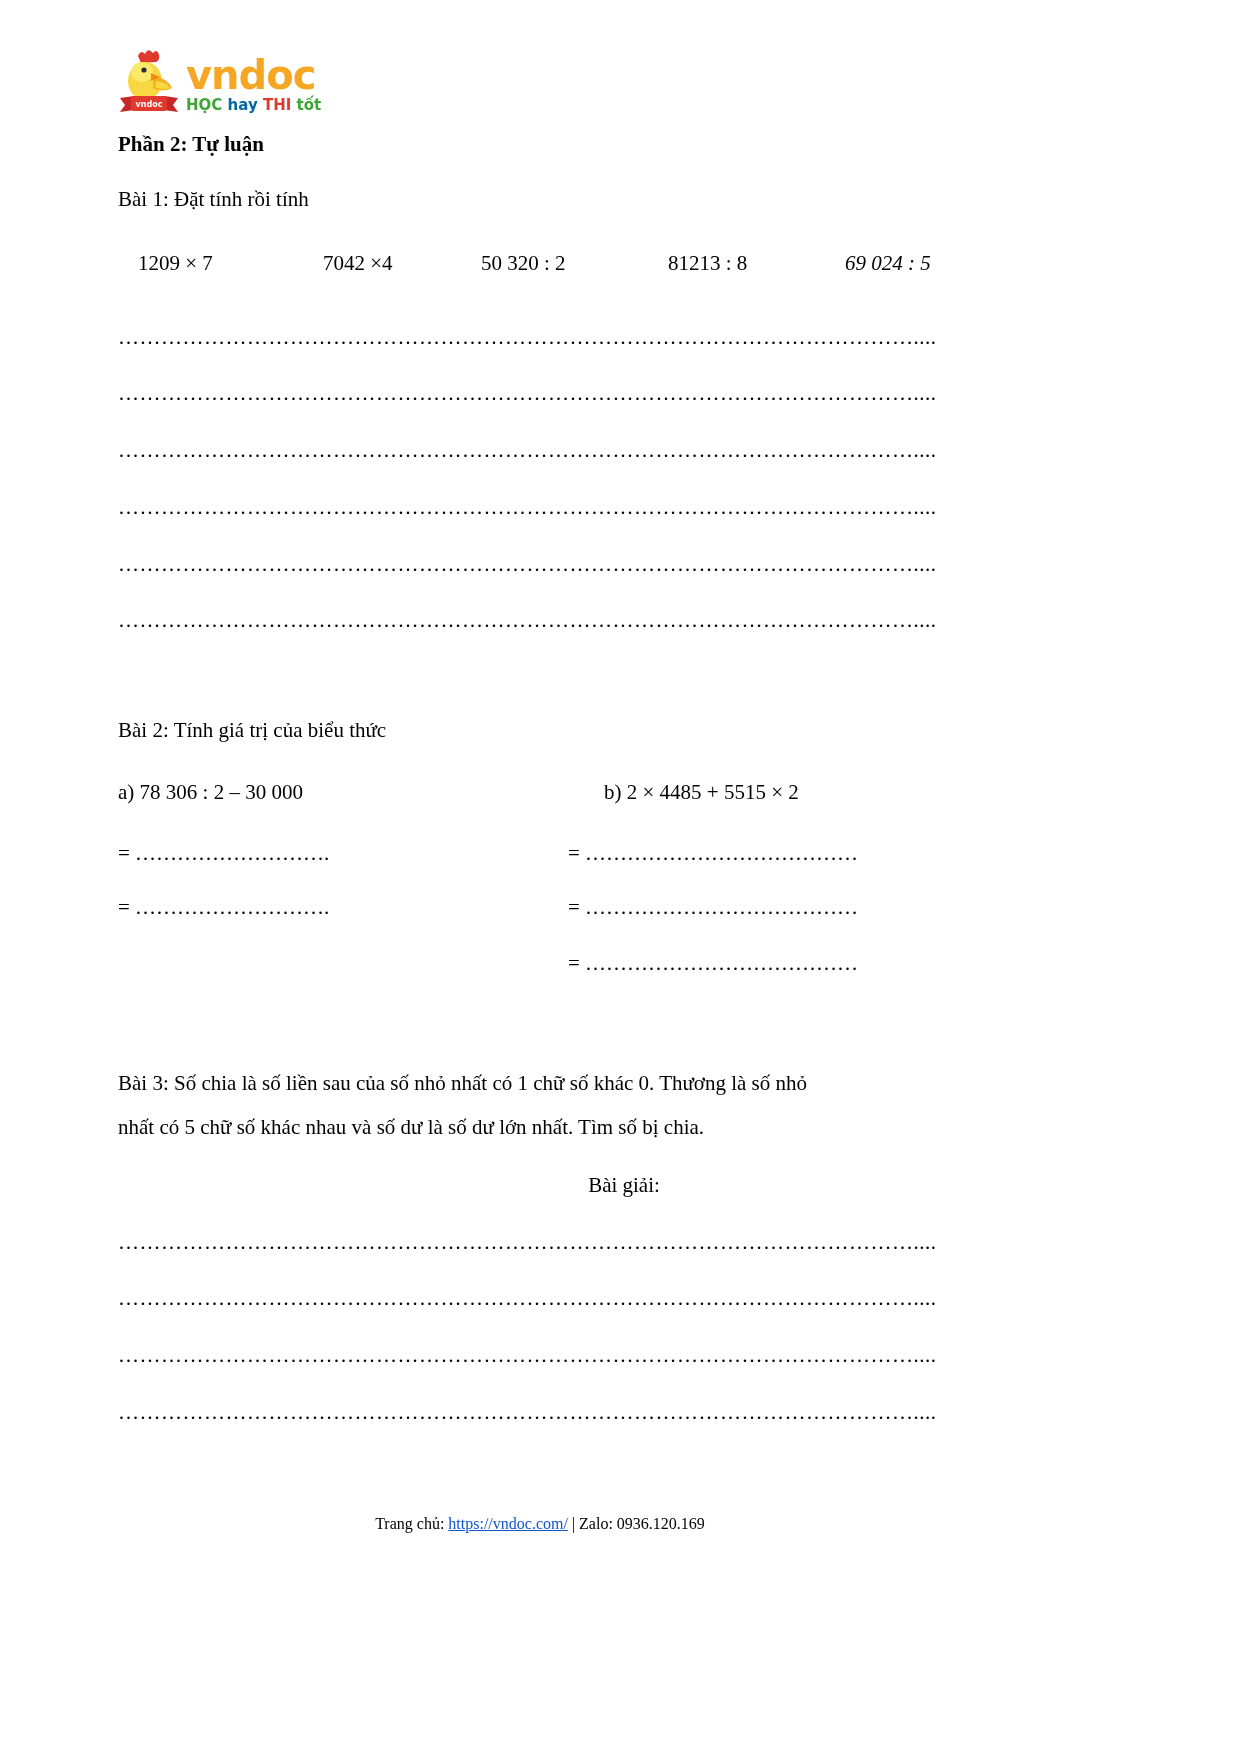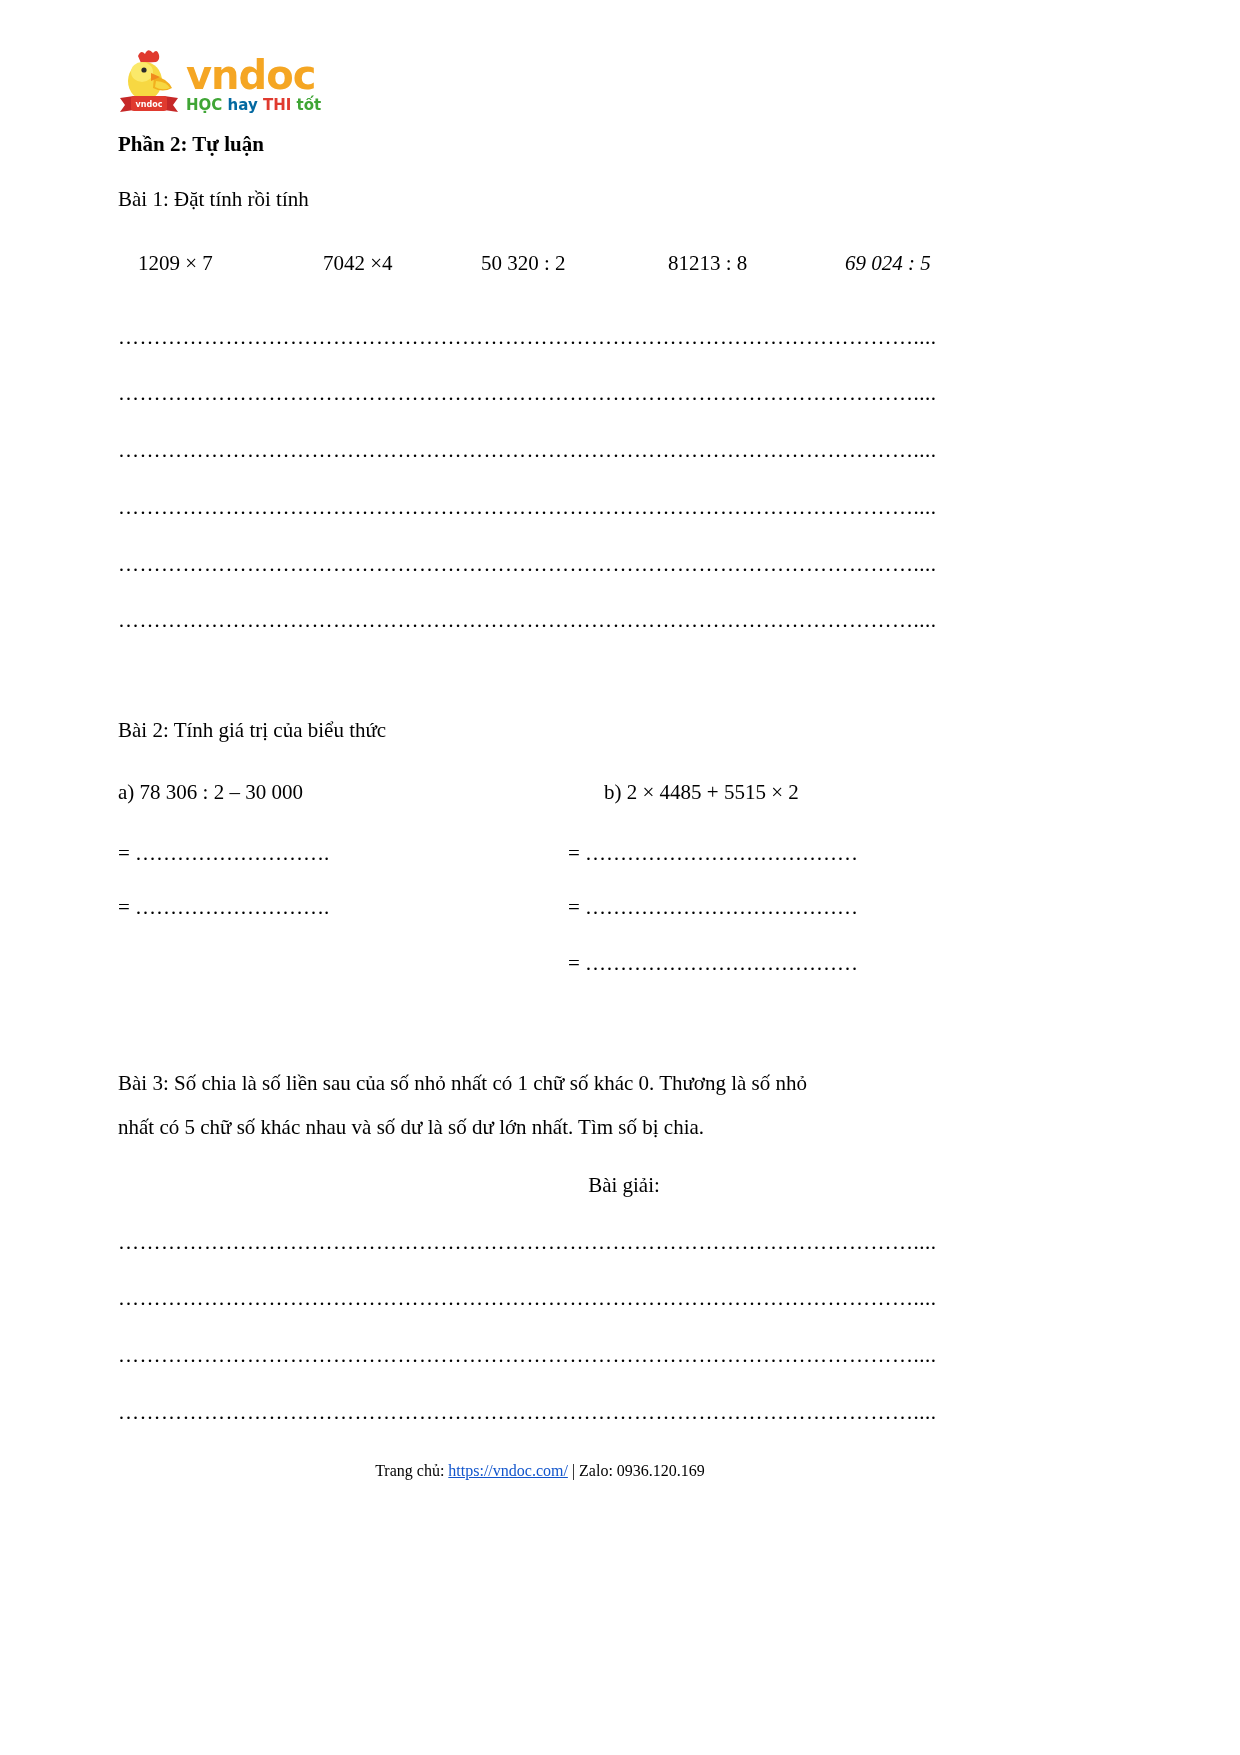--- a/index.html
+++ b/index.html
@@ -111,21 +111,21 @@
     position: absolute;
     font-size: 21px;
     white-space: nowrap;
     text-align: right;
   }
 
   
   .footer {
     position: absolute;
     left: 0;
-    top: 1462px;
+    top: 1515px;
     width: 1080px;
     text-align: center;
     font-size: 16px;
     font-family: "Liberation Serif", serif;
     color: #000000;
   }
   .footer a {
     color: #1155cc;
     text-decoration: underline;
   }

